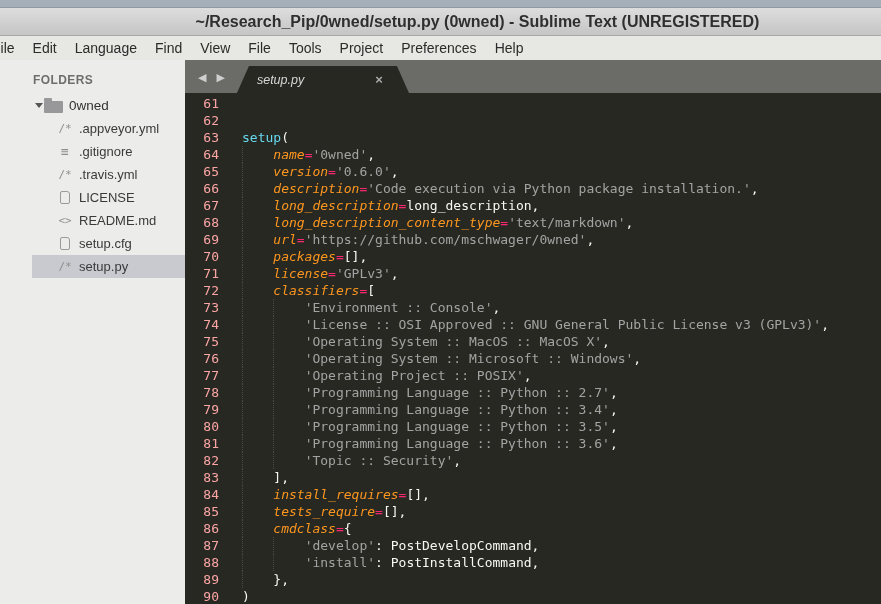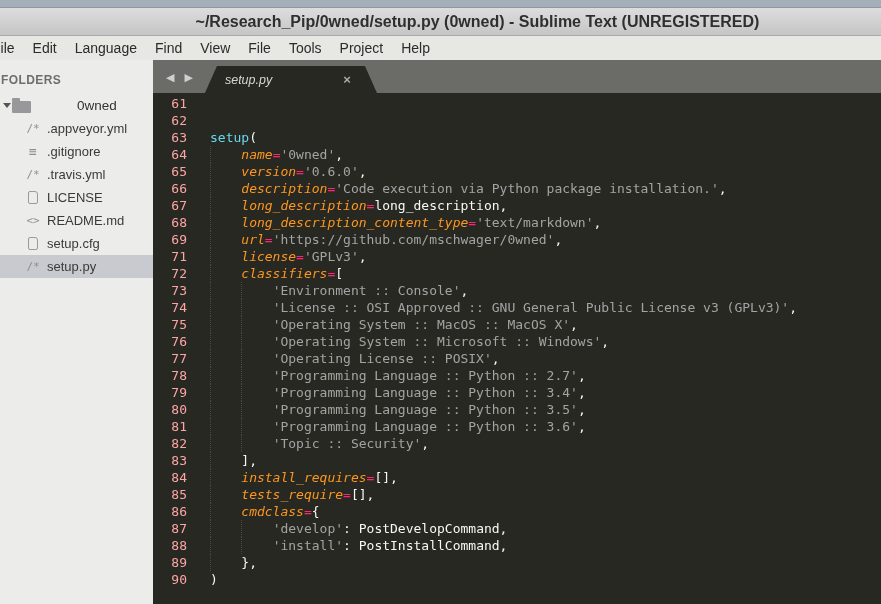--- a/index.html
+++ b/index.html
@@ -10,30 +10,30 @@
   
   .top-strip { height:8px; background:#a4afba; border-bottom:1px solid #8d99a5; }
   .titlebar { height:28px; background:linear-gradient(#dddddd,#c5c5c5); border-bottom:1px solid #a9a9a9;
               display:flex; align-items:center; justify-content:center; }
   .titlebar .title { font-size:16px; font-weight:bold; color:#2f2f2f; margin-left:74px; white-space:nowrap; }
   .menubar { height:24px; background:#e7e7e3; display:flex; align-items:center; }
   .mi { font-size:14px; color:#2b2b2b; padding:0 9px; line-height:24px; white-space:nowrap; }
   .mi.first { margin-left:-17px; }
 
   
-  .main { flex:1; display:flex; min-height:0; }
+  .main { flex:1; display:flex; min-height:0;padding-left:32px; }
   .sidebar { width:153px; background:#ececea; overflow:hidden; flex:none; }
   .folders-h { font-size:12px; font-weight:bold; color:#6e6e6e; letter-spacing:.4px; padding:13px 0 7px 1px; }
   .folder-row { height:23px; display:flex; align-items:center; padding-left:2px; }
   .tri { width:9px; height:9px; margin-right:1px; display:inline-block; position:relative; }
   .tri:before { content:''; position:absolute; left:1px; top:2px; border-left:4px solid transparent;
                 border-right:4px solid transparent; border-top:5px solid #565656; }
   .folder-ico { width:19px; height:12px; background:#98989a; border-radius:1px; position:relative; margin:2px 6px 0 0; flex:none; }
   .folder-ico:before { content:''; position:absolute; top:-3px; left:0; width:8px; height:3px; background:#98989a; border-radius:1px 1px 0 0; }
-  .folder-lb { font-size:13.5px; color:#333;margin-left:40px; }
+  .folder-lb { font-size:13.5px; color:#333; }
   .frow { height:23px; display:flex; align-items:center; padding-left:22px; cursor:default; }
   .frow.sel { background:#c8cacf; }
   .fic { width:22px; flex:none; display:inline-flex; justify-content:center; align-items:center;
          color:#8f8f8d; font:11px "DejaVu Sans Mono", monospace; }
   .fic.plain i { width:10px; height:13px; border:1px solid #9a9a98; border-radius:2px 3px 2px 2px; display:block; }
   .fic.text { font-size:13px; }
   .flb { font-size:13px; color:#3a3a3a; margin-left:3px; white-space:nowrap; }
 
   
   .editcol { flex:1; display:flex; flex-direction:column; min-width:0; }
@@ -70,20 +70,21 @@
 
   <div class="menubar">
       <span class="mi first">File</span>
       <span class="mi">Edit</span>
       <span class="mi">Language</span>
       <span class="mi">Find</span>
       <span class="mi">View</span>
       <span class="mi">File</span>
       <span class="mi">Tools</span>
       <span class="mi">Project</span>
+      <span class="mi">Preferences</span>
       <span class="mi">Help</span>
     </div>
 
   <div class="main">
     <div class="sidebar">
       <div class="folders-h">FOLDERS</div>
       <div class="folder-row">
         <span class="tri"></span>
         <span class="folder-ico"></span>
         <span class="folder-lb">0wned</span>
@@ -166,20 +167,24 @@
           </div>
           <div class="crow">
             <span class="gut">68</span>
             <span class="cline"><span class="guide" style="left: 0ch;"></span><span class="tw">    </span><span class="tp">long_description_content_type</span><span class="to">=</span><span class="ts">'text/markdown'</span><span class="tw">,</span></span>
           </div>
           <div class="crow">
             <span class="gut">69</span>
             <span class="cline"><span class="guide" style="left: 0ch;"></span><span class="tw">    </span><span class="tp">url</span><span class="to">=</span><span class="ts">'https://github.com/mschwager/0wned'</span><span class="tw">,</span></span>
           </div>
           <div class="crow">
+            <span class="gut">70</span>
+            <span class="cline"><span class="guide" style="left: 0ch;"></span><span class="tw">    </span><span class="tp">packages</span><span class="to">=</span><span class="tw">[],</span></span>
+          </div>
+          <div class="crow">
             <span class="gut">71</span>
             <span class="cline"><span class="guide" style="left: 0ch;"></span><span class="tw">    </span><span class="tp">license</span><span class="to">=</span><span class="ts">'GPLv3'</span><span class="tw">,</span></span>
           </div>
           <div class="crow">
             <span class="gut">72</span>
             <span class="cline"><span class="guide" style="left: 0ch;"></span><span class="tw">    </span><span class="tp">classifiers</span><span class="to">=</span><span class="tw">[</span></span>
           </div>
           <div class="crow">
             <span class="gut">73</span>
             <span class="cline"><span class="guide" style="left: 0ch;"></span><span class="guide" style="left: 4ch;"></span><span class="tw">        </span><span class="ts">'Environment :: Console'</span><span class="tw">,</span></span>
@@ -191,21 +196,21 @@
           <div class="crow">
             <span class="gut">75</span>
             <span class="cline"><span class="guide" style="left: 0ch;"></span><span class="guide" style="left: 4ch;"></span><span class="tw">        </span><span class="ts">'Operating System :: MacOS :: MacOS X'</span><span class="tw">,</span></span>
           </div>
           <div class="crow">
             <span class="gut">76</span>
             <span class="cline"><span class="guide" style="left: 0ch;"></span><span class="guide" style="left: 4ch;"></span><span class="tw">        </span><span class="ts">'Operating System :: Microsoft :: Windows'</span><span class="tw">,</span></span>
           </div>
           <div class="crow">
             <span class="gut">77</span>
-            <span class="cline"><span class="guide" style="left: 0ch;"></span><span class="guide" style="left: 4ch;"></span><span class="tw">        </span><span class="ts">'Operating License :: POSIX'</span><span class="tw">,</span></span>
+            <span class="cline"><span class="guide" style="left: 0ch;"></span><span class="guide" style="left: 4ch;"></span><span class="tw">        </span><span class="ts">'Operating Project :: POSIX'</span><span class="tw">,</span></span>
           </div>
           <div class="crow">
             <span class="gut">78</span>
             <span class="cline"><span class="guide" style="left: 0ch;"></span><span class="guide" style="left: 4ch;"></span><span class="tw">        </span><span class="ts">'Programming Language :: Python :: 2.7'</span><span class="tw">,</span></span>
           </div>
           <div class="crow">
             <span class="gut">79</span>
             <span class="cline"><span class="guide" style="left: 0ch;"></span><span class="guide" style="left: 4ch;"></span><span class="tw">        </span><span class="ts">'Programming Language :: Python :: 3.4'</span><span class="tw">,</span></span>
           </div>
           <div class="crow">

